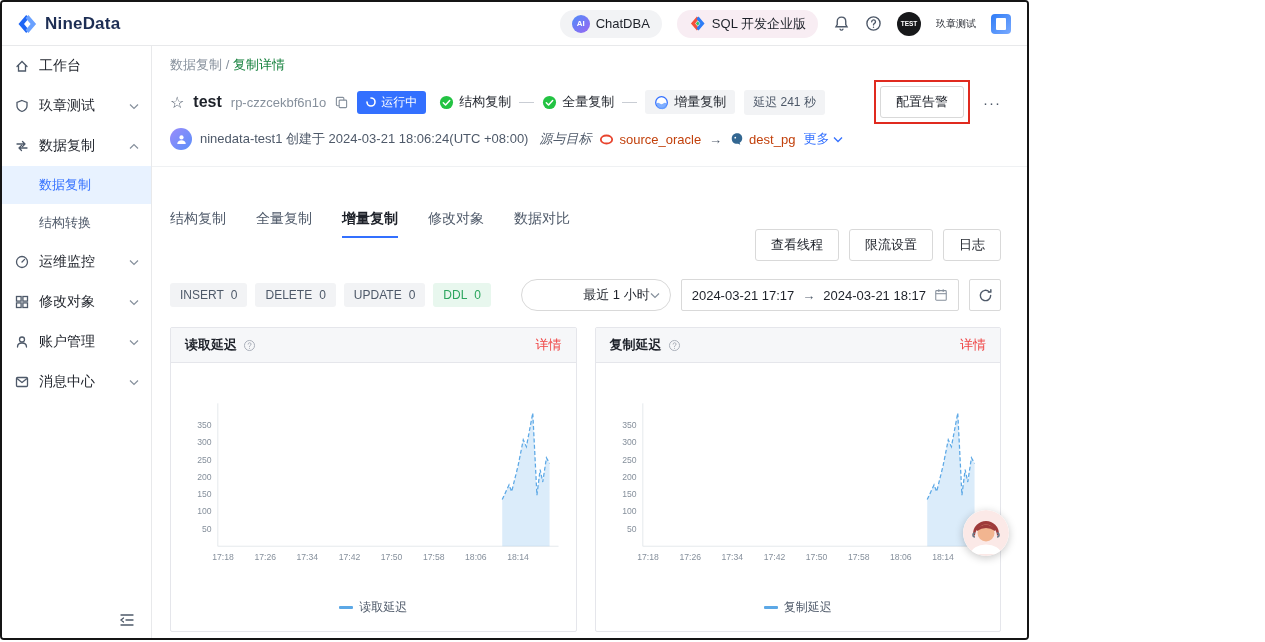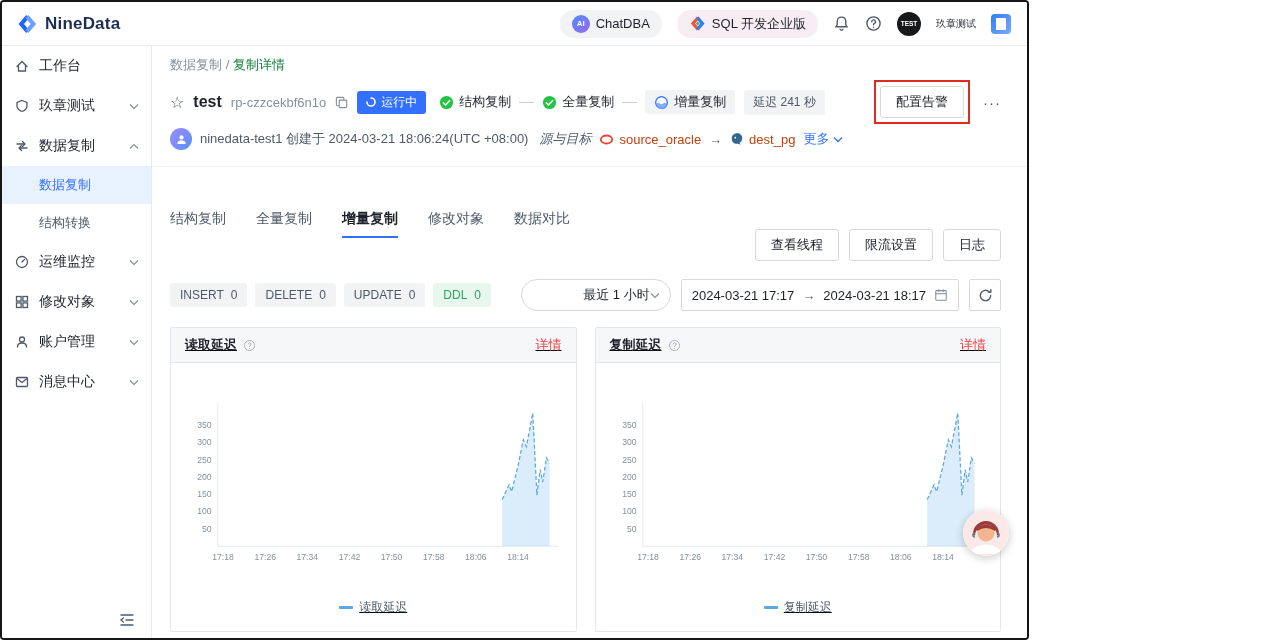--- a/index.html
+++ b/index.html
@@ -88,21 +88,21 @@
   .counter.green { background:#e8f7ee; color:#2ba55d; }
   .filter-right { margin-left:auto; display:flex; gap:10px; align-items:center; }
   .select-box, .range-box { height:32px; border:1px solid #d9d9d9; border-radius:2px; display:flex;
              align-items:center; font-size:13px; color:#1d2129; padding:0 10px; background:#fff; cursor:pointer; }
   .select-box { width:150px; justify-content:flex-end;border-radius:16px; }
   .range-box { gap:8px; }
   .sq-btn { width:32px; height:32px; border:1px solid #d9d9d9; border-radius:2px; background:#fff;
             display:flex; align-items:center; justify-content:center; cursor:pointer; }
 
   .charts-grid { display:grid; grid-template-columns:1fr 1fr; gap:18px; margin-top:16px; }
-  .card { border:1px solid #e5e6eb; border-radius:2px; background:#fff;text-decoration:underline; }
+  .card { border:1px solid #e5e6eb; border-radius:2px; background:#fff; }
   .card-head { display:flex; align-items:center; justify-content:space-between; background:#f6f7f9;
                border-bottom:1px solid #e5e6eb; padding:8px 14px; }
   .card-title { display:flex; align-items:center; gap:6px; font-size:13px; font-weight:bold; color:#1d2129; }
   .detail-link { font-size:13px; color:#ef4444; cursor:pointer; }
   .card-body { height:268px; padding:8px 6px 0; }
   .chart-svg { width:100%; height:228px; display:block; }
   .yt { fill:#86909c; font-size:11px; text-anchor:end; }
   .xt { fill:#86909c; font-size:11px; text-anchor:middle; }
   .ax { stroke:#dde1e6; stroke-width:1; }
   .legend { display:flex; align-items:center; justify-content:center; gap:6px; font-size:12px; color:#4e5969; }

